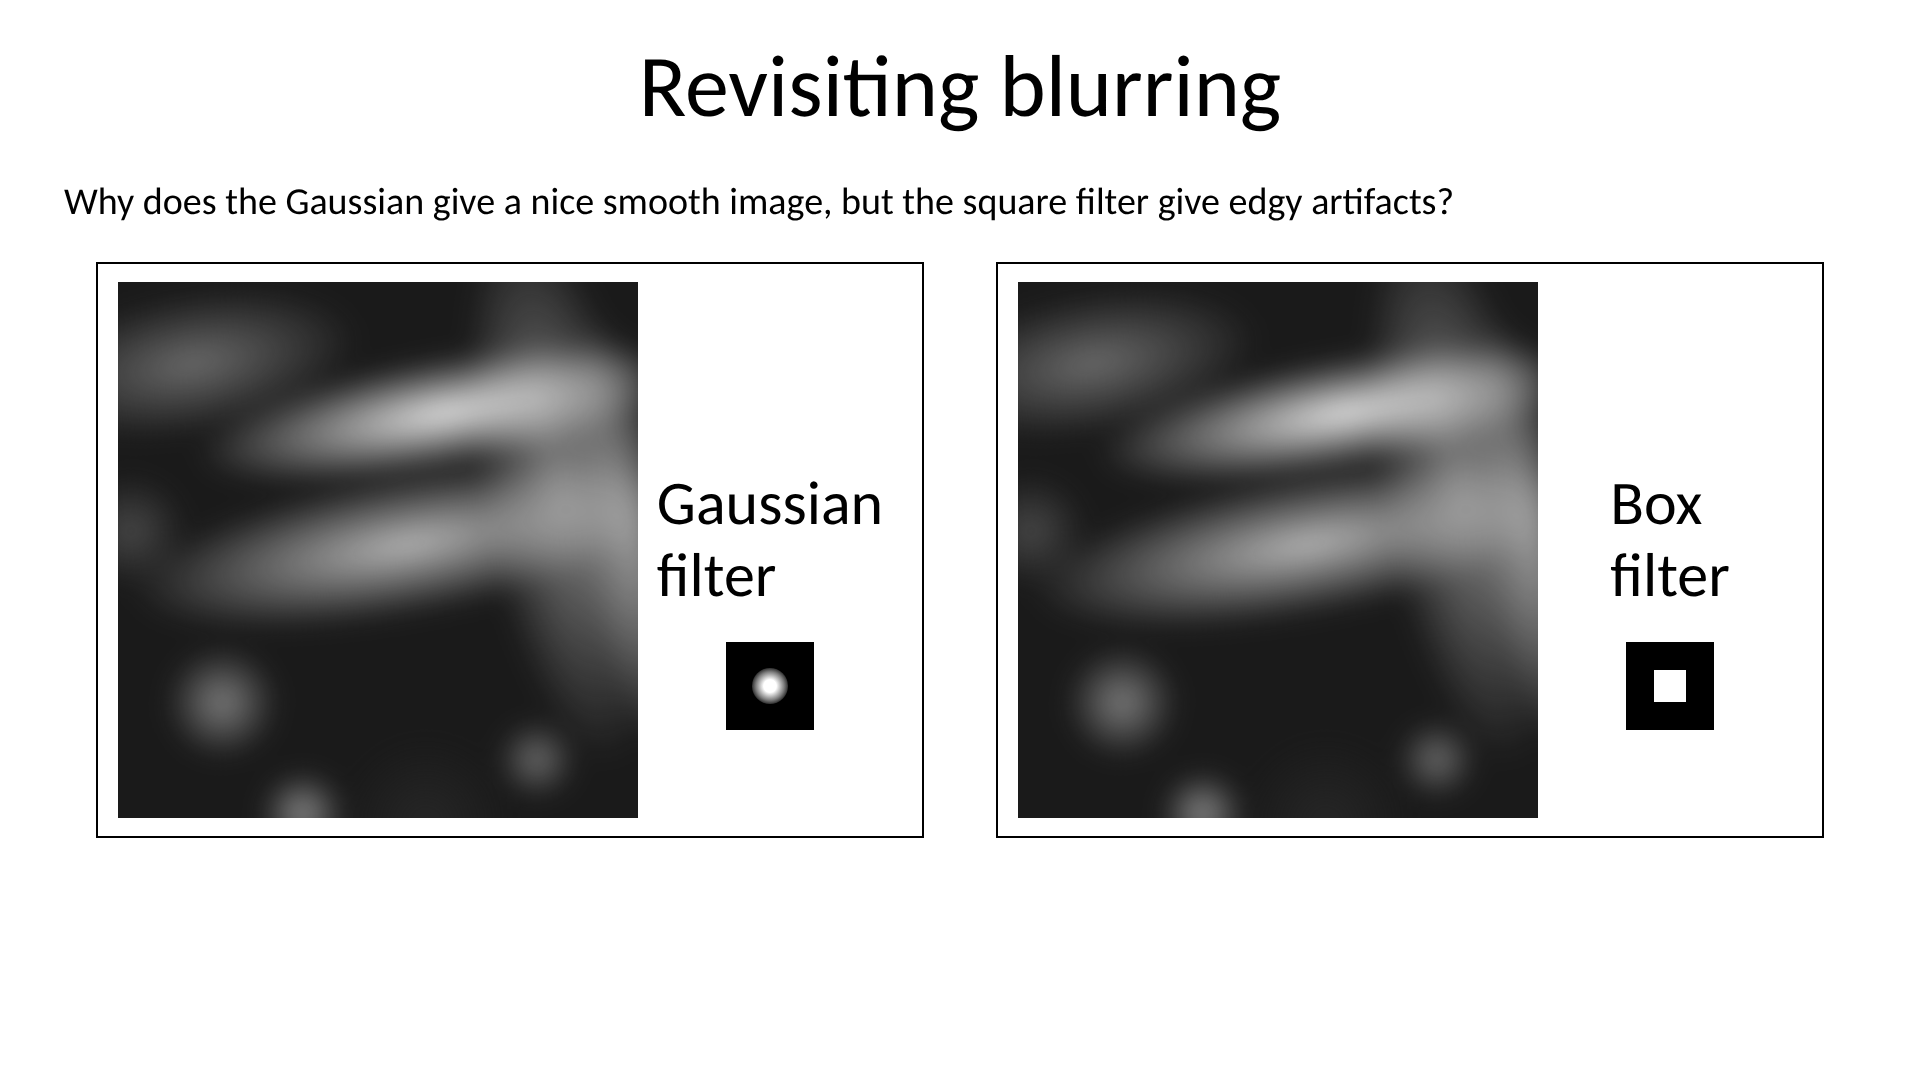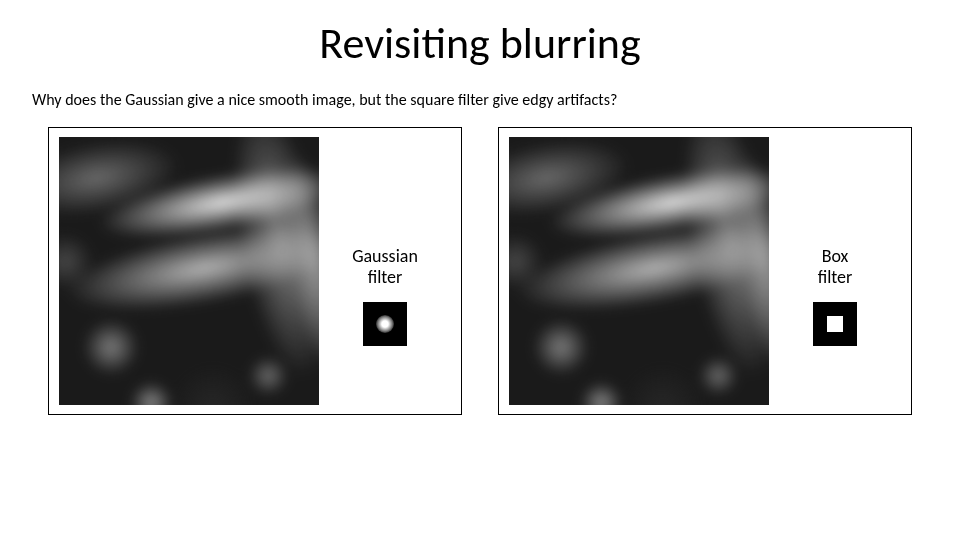--- a/index.html
+++ b/index.html
@@ -12,21 +12,21 @@
     overflow: hidden;
   }
   .title {
     text-align: center;
     font-size: 44px;
     font-weight: 400;
     padding-top: 16px;
     padding-bottom: 20px;
   }
   .question {
-    font-size: 16px;
+    font-size: 19px;
     font-weight: 400;
     padding: 0 32px 18px 32px;
   }
   .panels {
     display: flex;
     gap: 36px;
     padding: 0 48px;
   }
   .panel {
     border: 1.5px solid #000000;
@@ -66,22 +66,22 @@
   .panel-label-wrap {
     flex: 1;
     display: flex;
     flex-direction: column;
     align-items: center;
     justify-content: flex-start;
     padding-top: 50px;
     gap: 14px;
   }
   .panel-label {
-    font-size: 18px;
-    text-align: center;
+    font-size: 31px;
+    text-align: left;
     line-height: 1.15;
   }
   .kernel {
     width: 44px;
     height: 44px;
     background: #000000;
     display: flex;
     align-items: center;
     justify-content: center;
   }

